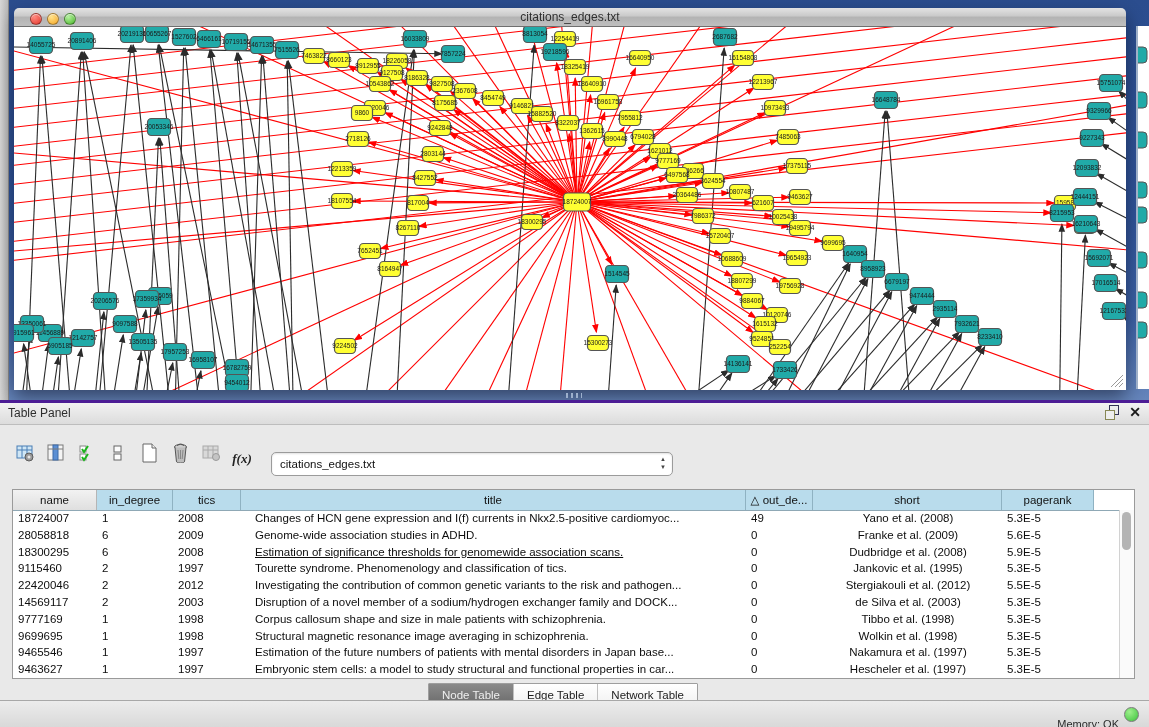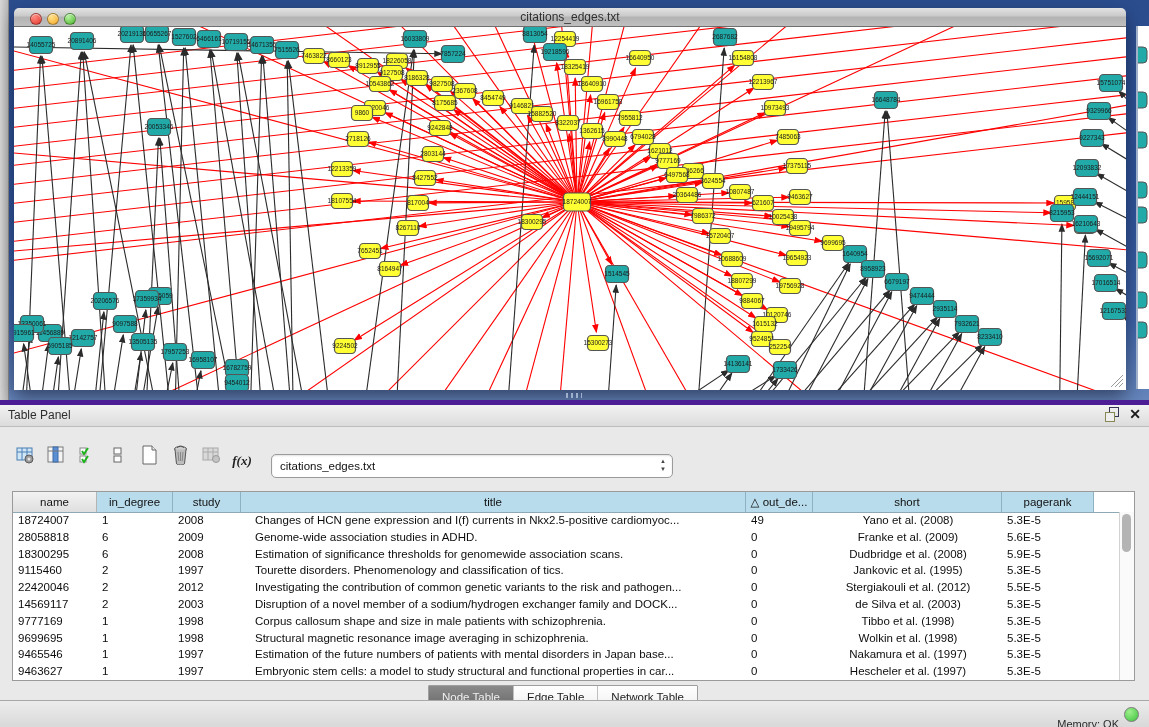--- a/index.html
+++ b/index.html
@@ -22,21 +22,21 @@
   .tl.red{left:16px;background:radial-gradient(circle at 35% 30%,#ff8a80,#e4362a);}
   .tl.yel{left:33px;background:radial-gradient(circle at 35% 30%,#ffe28a,#f5a623);}
   .tl.grn{left:50px;background:radial-gradient(circle at 35% 30%,#b6f2a1,#46b525);}
   .canvas{width:1112px;height:363px;background:#ffffff;overflow:hidden;}
   .sliver{position:absolute;left:1136px;top:26px;width:13px;height:363px;
     background:#ffffff;border-left:2px solid #9fb0c8;overflow:hidden;}
   .splitter-grip{position:absolute;left:566px;top:393px;width:16px;height:5px;
     background:repeating-linear-gradient(90deg,#9db0cc 0 2px,transparent 2px 5px);}
   
   .table-panel{position:absolute;left:0;top:400px;width:1149px;height:300px;
-    background:#e9e9e9;border-top:5px solid #4c1d95;}
+    background:#e9e9e9;border-top:3px solid #4c1d95;}
   .tp-header{height:21px;background:linear-gradient(180deg,#f2f2f2,#dcdcdc);
     border-bottom:1px solid #bdbdbd;position:relative;}
   .tp-header .tp-title{position:absolute;left:8px;top:3px;font-size:12px;color:#2e2e2e;}
   .tp-header .tp-btns{position:absolute;right:8px;top:2px;display:flex;gap:10px;align-items:center;}
   .float-ico{width:14px;height:14px;position:relative;display:inline-block;}
   .float-ico:before{content:"";position:absolute;left:4px;top:0;width:8px;height:8px;border:1px solid #335;}
   .float-ico:after{content:"";position:absolute;left:0;top:5px;width:8px;height:8px;border:1px solid #885;background:#eee;}
   .x-ico{font-size:14px;font-weight:bold;color:#1a1a1a;line-height:14px;}
   .tp-toolbar{position:absolute;left:14px;top:33px;display:flex;align-items:center;gap:9px;}
   .tbtn{width:22px;height:22px;display:flex;align-items:center;justify-content:center;}
@@ -851,21 +851,21 @@
   </div>
   <div class="combo">
     <span>citations_edges.txt</span>
     <span class="steppers">▲<br>▼</span>
   </div>
 
   <div class="grid">
     <div class="hdr-row" id="hdr-row">
         <div class="hdr-cell first" style="width: 84px;">name</div>
         <div class="hdr-cell" style="width: 76px;">in_degree</div>
-        <div class="hdr-cell" style="width: 68px;">study</div>
+        <div class="hdr-cell" style="width: 68px;">tics</div>
         <div class="hdr-cell" style="width: 505px;">title</div>
         <div class="hdr-cell" style="width: 67px;">△ out_de...</div>
         <div class="hdr-cell" style="width: 189px;">short</div>
         <div class="hdr-cell" style="width: 92px;">pagerank</div>
       </div>
     <div id="rows">
         <div class="row">
           <div class="cell" style="width: 84px;">18724007</div>
           <div class="cell" style="width: 76px;">1</div>
           <div class="cell" style="width: 68px;">2008</div>
@@ -880,30 +880,30 @@
           <div class="cell" style="width: 68px;">2009</div>
           <div class="cell" style="width: 505px; padding-left: 14px;">Genome-wide association studies in ADHD.</div>
           <div class="cell" style="width: 67px;">0</div>
           <div class="cell" style="width: 189px; text-align: center;">Franke et al. (2009)</div>
           <div class="cell" style="width: 92px;">5.6E-5</div>
         </div>
         <div class="row">
           <div class="cell" style="width: 84px;">18300295</div>
           <div class="cell" style="width: 76px;">6</div>
           <div class="cell" style="width: 68px;">2008</div>
-          <div class="cell" style="width: 505px; padding-left: 14px;">Estimation of significance thresholds for genomewide association scans.</div>
+          <div class="cell" style="width: 505px; padding-left: 14px; text-decoration: underline;">Estimation of significance thresholds for genomewide association scans.</div>
           <div class="cell" style="width: 67px;">0</div>
           <div class="cell" style="width: 189px; text-align: center;">Dudbridge et al. (2008)</div>
           <div class="cell" style="width: 92px;">5.9E-5</div>
         </div>
         <div class="row">
           <div class="cell" style="width: 84px;">9115460</div>
           <div class="cell" style="width: 76px;">2</div>
           <div class="cell" style="width: 68px;">1997</div>
-          <div class="cell" style="width: 505px; padding-left: 14px;">Tourette disorders. Phenomenology and classification of tics.</div>
+          <div class="cell" style="width: 505px; padding-left: 14px;">Tourette syndrome. Phenomenology and classification of tics.</div>
           <div class="cell" style="width: 67px;">0</div>
           <div class="cell" style="width: 189px; text-align: center;">Jankovic et al. (1995)</div>
           <div class="cell" style="width: 92px;">5.3E-5</div>
         </div>
         <div class="row">
           <div class="cell" style="width: 84px;">22420046</div>
           <div class="cell" style="width: 76px;">2</div>
           <div class="cell" style="width: 68px;">2012</div>
           <div class="cell" style="width: 505px; padding-left: 14px;">Investigating the contribution of common genetic variants to the risk and pathogen...</div>
           <div class="cell" style="width: 67px;">0</div>

